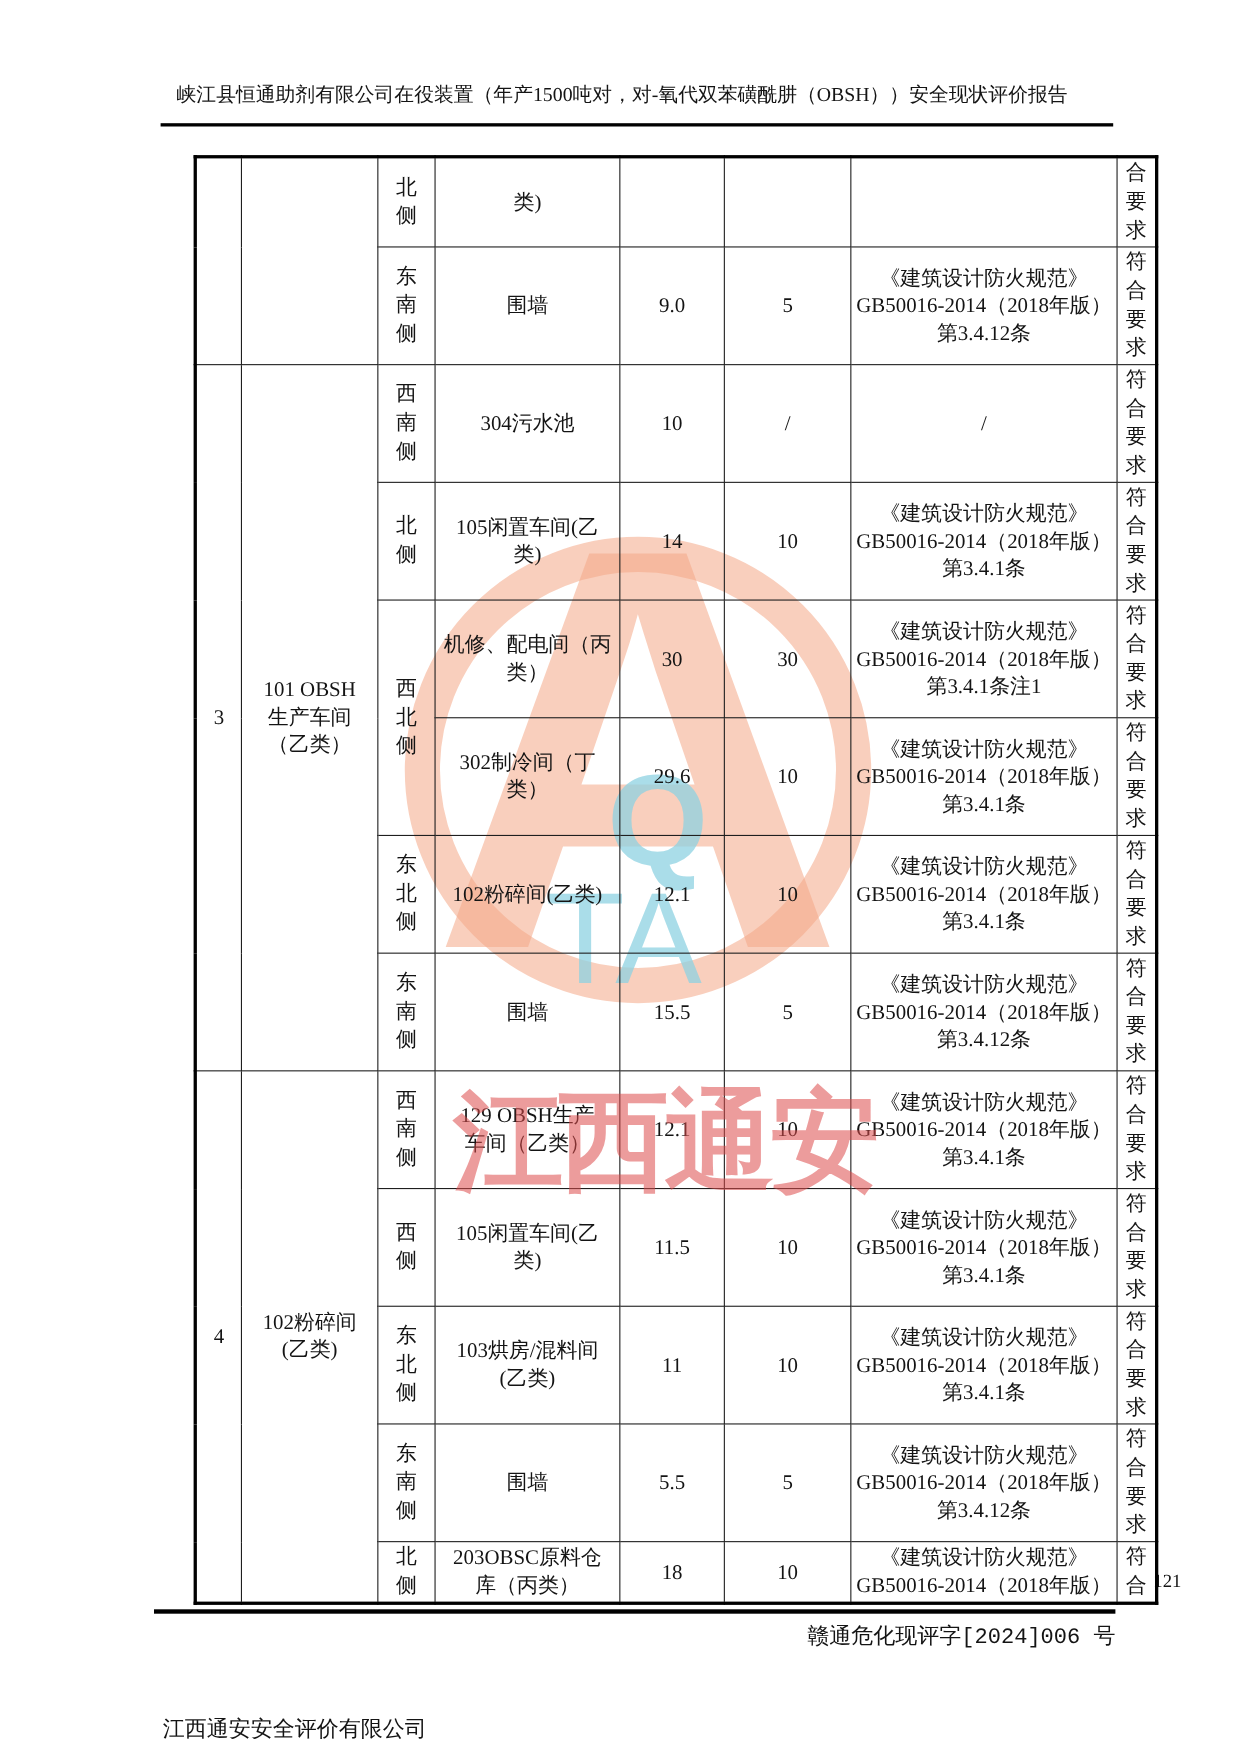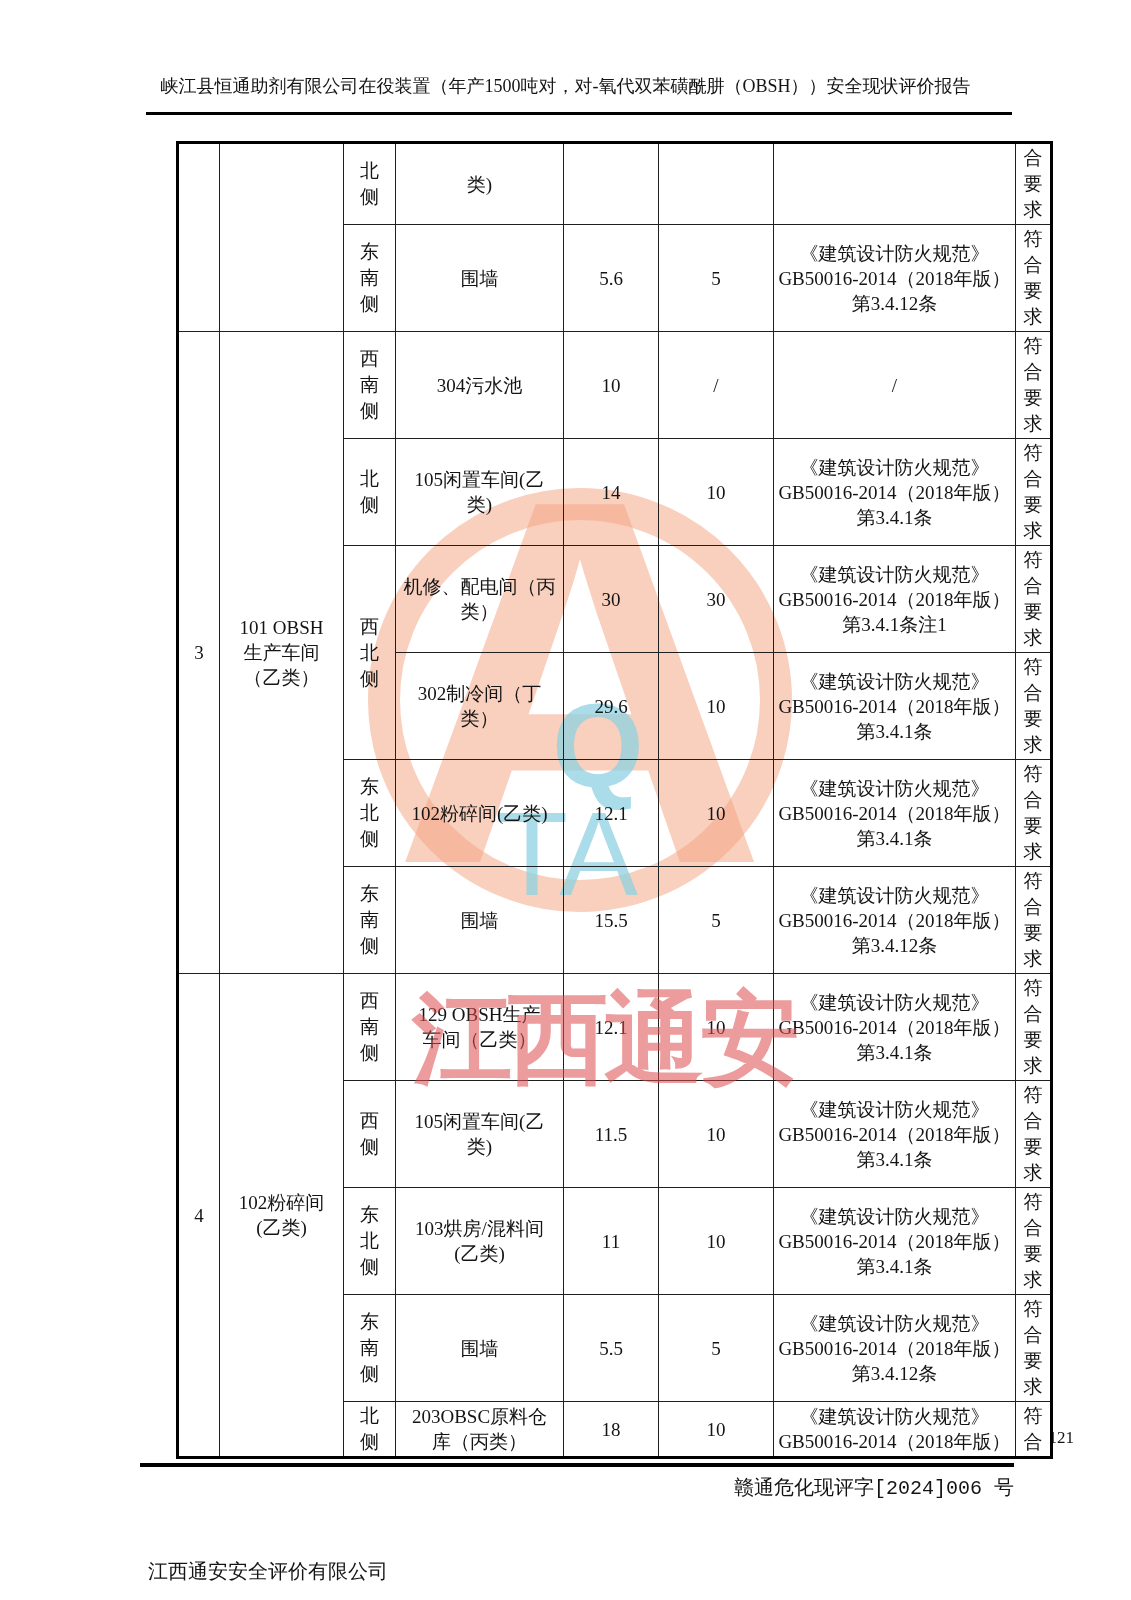--- a/index.html
+++ b/index.html
@@ -73,21 +73,21 @@
         <td><span class="stack">北侧</span></td>
         <td class="c-adj">类)</td>
         <td></td>
         <td></td>
         <td class="c-basis"></td>
         <td><span class="stack">合要求</span></td>
       </tr>
       <tr style="height:104px">
         <td><span class="stack">东南侧</span></td>
         <td class="c-adj">围墙</td>
-        <td>5.6</td>
+        <td>9.0</td>
         <td>5</td>
         <td class="c-basis">《建筑设计防火规范》
 GB50016-2014（2018年版）
 第3.4.12条</td>
         <td><span class="stack">符合要求</span></td>
       </tr>
 
       <tr style="height:105px">
         <td rowspan="6">3</td>
         <td rowspan="6" class="c-name">101 OBSH

